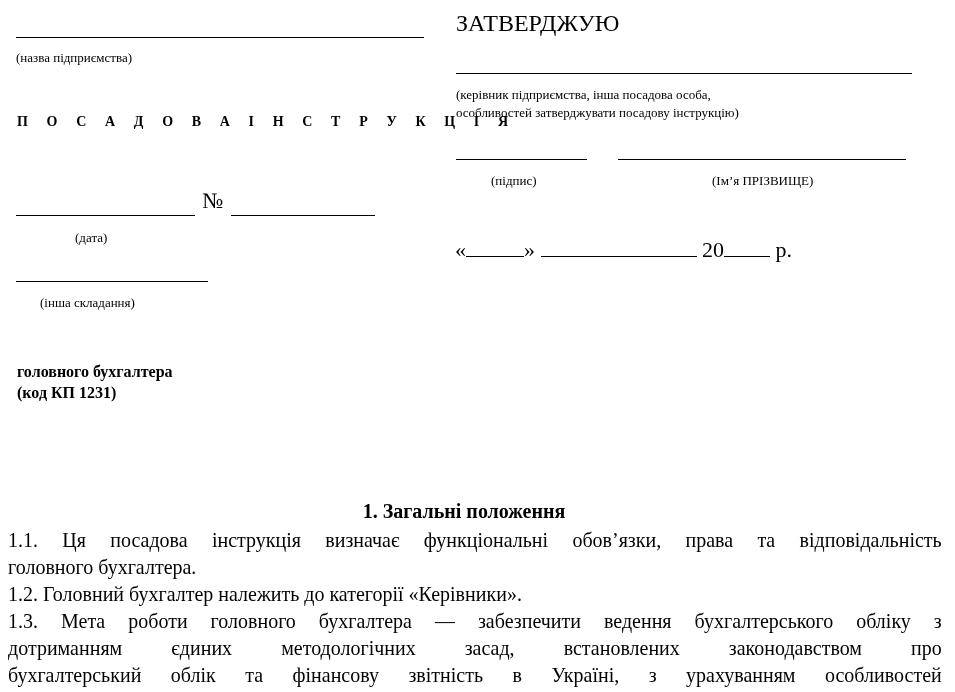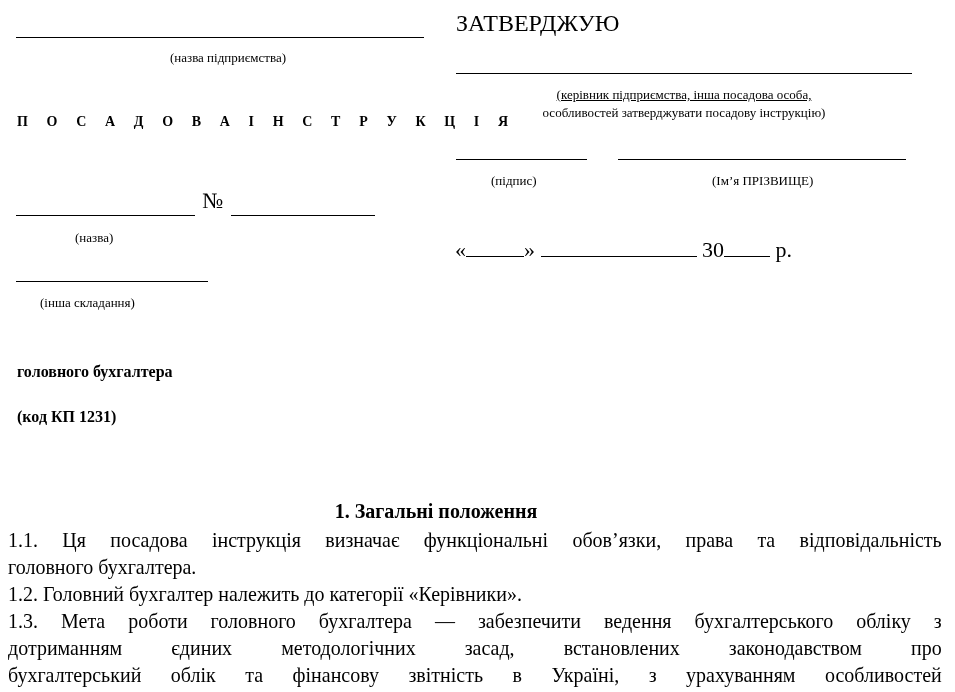--- a/index.html
+++ b/index.html
@@ -1,32 +1,32 @@
 <!DOCTYPE html>
 <html><head>
   <meta charset="utf-8">
   <style>
     html, body { margin: 0; padding: 0; background: #ffffff; }
     body {
       width: 955px; height: 692px; position: relative; overflow: hidden;
       font-family: "Liberation Serif", serif; color: #000000;
     }
     .line { position: absolute; height: 0; border-top: 1.3px solid #000; }
-    .caption { position: absolute; font-size: 13px; text-align: center; white-space: nowrap; }
+    .caption { position: absolute; font-size: 13px; text-align: left; white-space: nowrap; }
     .title-spaced {
       position: absolute; left: 17px; top: 114px;
       font-size: 14px; font-weight: bold; letter-spacing: 7.6px; white-space: nowrap;
     }
     .approve { position: absolute; left: 456px; top: 10px; font-size: 24px; }
     .numsign { position: absolute; left: 202px; top: 188px; font-size: 22px; }
     .dateline { position: absolute; left: 455px; top: 236px; font-size: 22px; white-space: nowrap; }
     .position-title { position: absolute; left: 17px; font-size: 16px; font-weight: bold; white-space: nowrap; }
     .section-heading {
       position: absolute; left: 0; width: 872px; top: 500px;
-      text-align: center; font-size: 20px; font-weight: bold;
+      text-align: center; font-size: 20px; font-weight: bold; padding-left: 28px;
     }
     .para {
       position: absolute; left: 8px; width: 934px;
       font-size: 21.5px; line-height: 27px; text-align: justify;
       transform: scaleX(0.93); transform-origin: left top;
     }
     .para-inner { width: 1004px; }
     .jl { display: block; text-align: justify; text-align-last: justify; }
     .ll { display: block; text-align: left; }
   </style>
@@ -34,45 +34,45 @@
 <body>
 
 <div class="line" style="left:16px; top:37px; width:408px;"></div>
 <div class="caption" style="left:16px; width:424px; top:50px;">(назва підприємства)</div>
 
 <div class="title-spaced">П О С А Д О В А   І Н С Т Р У К Ц І Я</div>
 
 <div class="line" style="left:16px; top:215px; width:179px;"></div>
 <span class="numsign">№</span>
 <div class="line" style="left:231px; top:215px; width:144px;"></div>
-<div class="caption" style="left:75px; top:230px;">(назва)</div>
+<div class="caption" style="left:75px; top:230px;">(дата)</div>
 
 <div class="line" style="left:16px; top:281px; width:192px;"></div>
 <div class="caption" style="left:40px; top:295px;">(інша складання)</div>
 
 <div class="approve">ЗАТВЕРДЖУЮ</div>
 
 <div class="line" style="left:456px; top:73px; width:456px;"></div>
-<div class="caption" style="left:456px; width:456px; top:87px;text-decoration:underline;">(керівник підприємства, інша посадова особа,</div>
+<div class="caption" style="left:456px; width:456px; top:87px;">(керівник підприємства, інша посадова особа,</div>
 <div class="caption" style="left:456px; width:456px; top:105px;">особливостей затверджувати посадову інструкцію)</div>
 
 <div class="line" style="left:456px; top:159px; width:131px;"></div>
 <div class="line" style="left:618px; top:159px; width:288px;"></div>
 <div class="caption" style="left:491px; top:173px;">(підпис)</div>
 <div class="caption" style="left:668px; top:173px;margin-left:44px;">(Ім’я ПРІЗВИЩЕ)</div>
 
 <div class="dateline">
   <span>«</span><span style="display:inline-block; width:58px; border-bottom:1.3px solid #000; height:20px; vertical-align:baseline;"></span><span>»</span>
   <span style="display:inline-block; width:156px; border-bottom:1.3px solid #000; height:20px; vertical-align:baseline;"></span>
-  <span>30</span><span style="display:inline-block; width:46px; border-bottom:1.3px solid #000; height:20px; vertical-align:baseline;"></span>
+  <span>20</span><span style="display:inline-block; width:46px; border-bottom:1.3px solid #000; height:20px; vertical-align:baseline;"></span>
   <span>р.</span>
 </div>
 
 <div class="position-title" style="top:363px;">головного бухгалтера</div>
-<div class="position-title" style="top:408px;">(код КП 1231)</div>
+<div class="position-title" style="top:384px;">(код КП 1231)</div>
 
 <div class="section-heading">1. Загальні положення</div>
 
 <div class="para" style="top:527px;">
   <div class="para-inner">
     <span class="jl">1.1. Ця посадова інструкція визначає функціональні обов’язки, права та відповідальність</span>
     <span class="ll">головного бухгалтера.</span>
   </div>
 </div>
 

